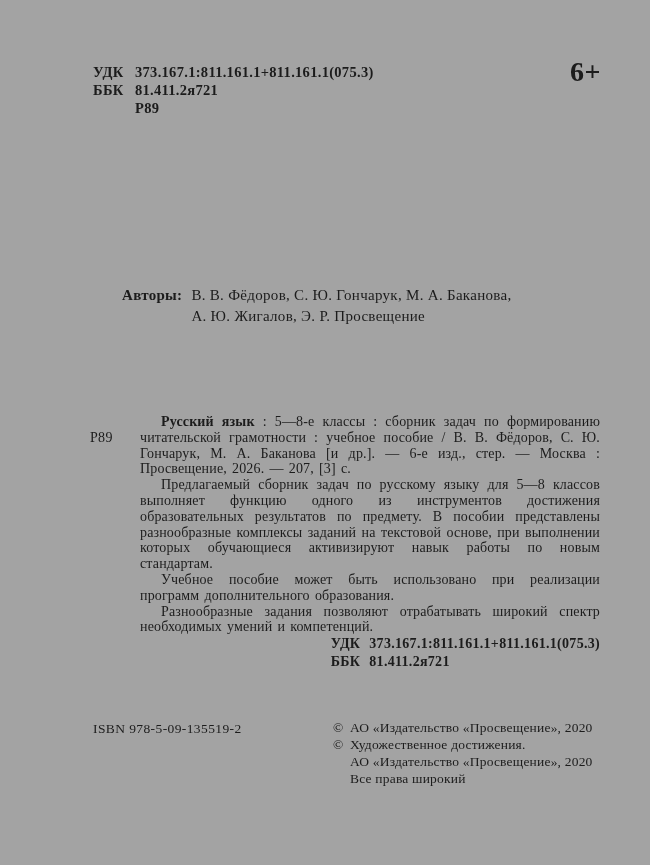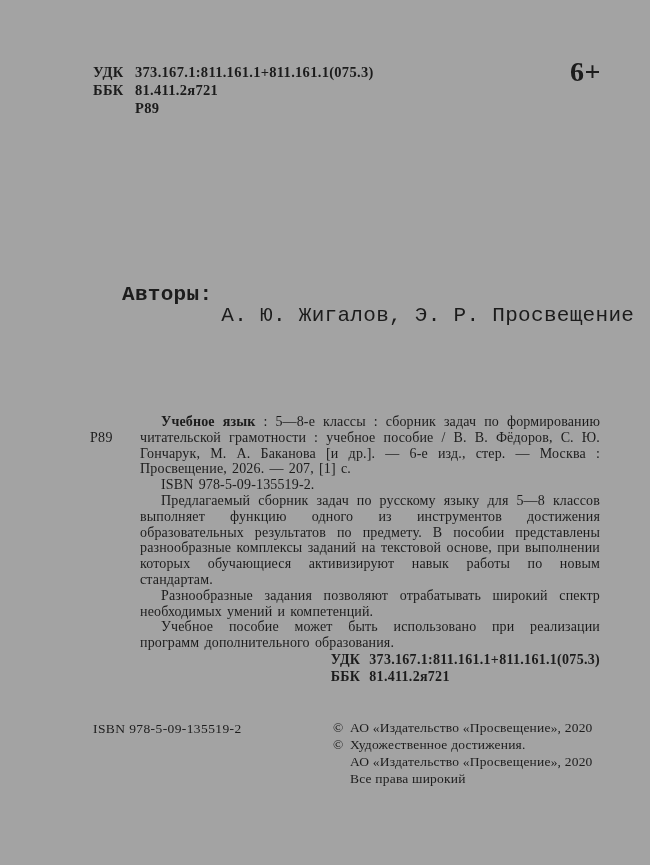--- a/index.html
+++ b/index.html
@@ -35,25 +35,24 @@
     font-size: 28px;
     font-weight: 700;
     letter-spacing: 0.5px;
   }
 
   
   .authors {
     position: absolute;
     left: 122px;
     top: 285px;
-    font-size: 21px;
+    font-size: 15px;
     line-height: 20.5px;
     letter-spacing: 0.3px;
     display: flex;
-    font-family: Liberation Mono, monospace;
   }
   .authors .authors-label { font-weight: 700; margin-right: 9px; flex: none; }
 
   
   .catalog-sign {
     position: absolute;
     left: 90px;
     top: 430px;
     font-size: 14px;
     letter-spacing: 0.3px;
@@ -130,34 +129,33 @@
       <span class="lbl"></span>
       <span>Р89</span>
     </div>
   </div>
 
   <div class="age-badge">6+</div>
 
   <div class="authors">
     <span class="authors-label">Авторы:</span>
     <span>
-      <br>
+      <span>В. В. Фёдоров, С. Ю. Гончарук, М. А. Баканова,</span><br>
       <span>А. Ю. Жигалов, Э. Р. Просвещение</span>
     </span>
   </div>
 
   <div class="catalog-sign">Р89</div>
 
   <div class="column">
-    <p><span class="bold">Учебное язык</span><span> : 5—8-е классы : сборник задач по формированию читательской грамотности : учебное пособие / В. В. Фёдоров, С. Ю. Гончарук, М. А. Баканова [и др.]. — 6-е изд., стер. — Москва : Просвещение, 2026. — 207, [1] с.</span></p>
-    <div class="isbn-note">ISBN 978-5-09-135519-2.</div>
+    <p><span class="bold">Русский язык</span><span> : 5—8-е классы : сборник задач по формированию читательской грамотности : учебное пособие / В. В. Фёдоров, С. Ю. Гончарук, М. А. Баканова [и др.]. — 6-е изд., стер. — Москва : Просвещение, 2026. — 207, [3] с.</span></p>
 
     <p>Предлагаемый сборник задач по русскому языку для 5—8 классов выполняет функцию одного из инструментов достижения образовательных результатов по предмету. В пособии представлены разнообразные комплексы заданий на текстовой основе, при выполнении которых обучающиеся активизируют навык работы по новым стандартам.</p>
+    <p>Учебное пособие может быть использовано при реализации программ дополнительного образования.</p>
     <p>Разнообразные задания позволяют отрабатывать широкий спектр необходимых умений и компетенций.</p>
-    <p>Учебное пособие может быть использовано при реализации программ дополнительного образования.</p>
 
     <div class="classifiers">
       <div class="c-row">
         <span>УДК</span>
         <span>373.167.1:811.161.1+811.161.1(075.3)</span>
       </div>
       <div class="c-row">
         <span>ББК</span>
         <span>81.411.2я721</span>
       </div>

